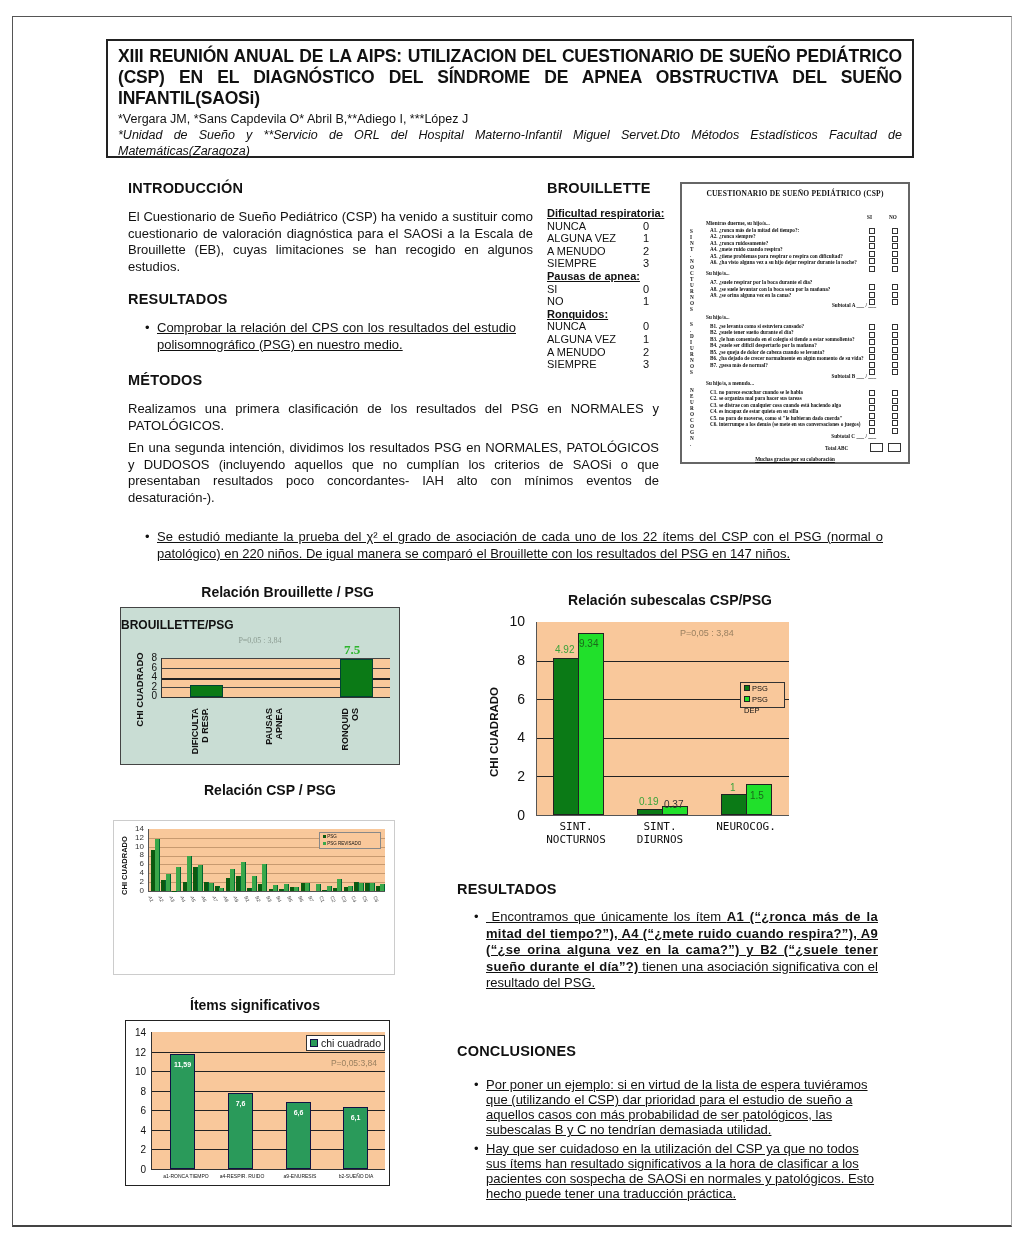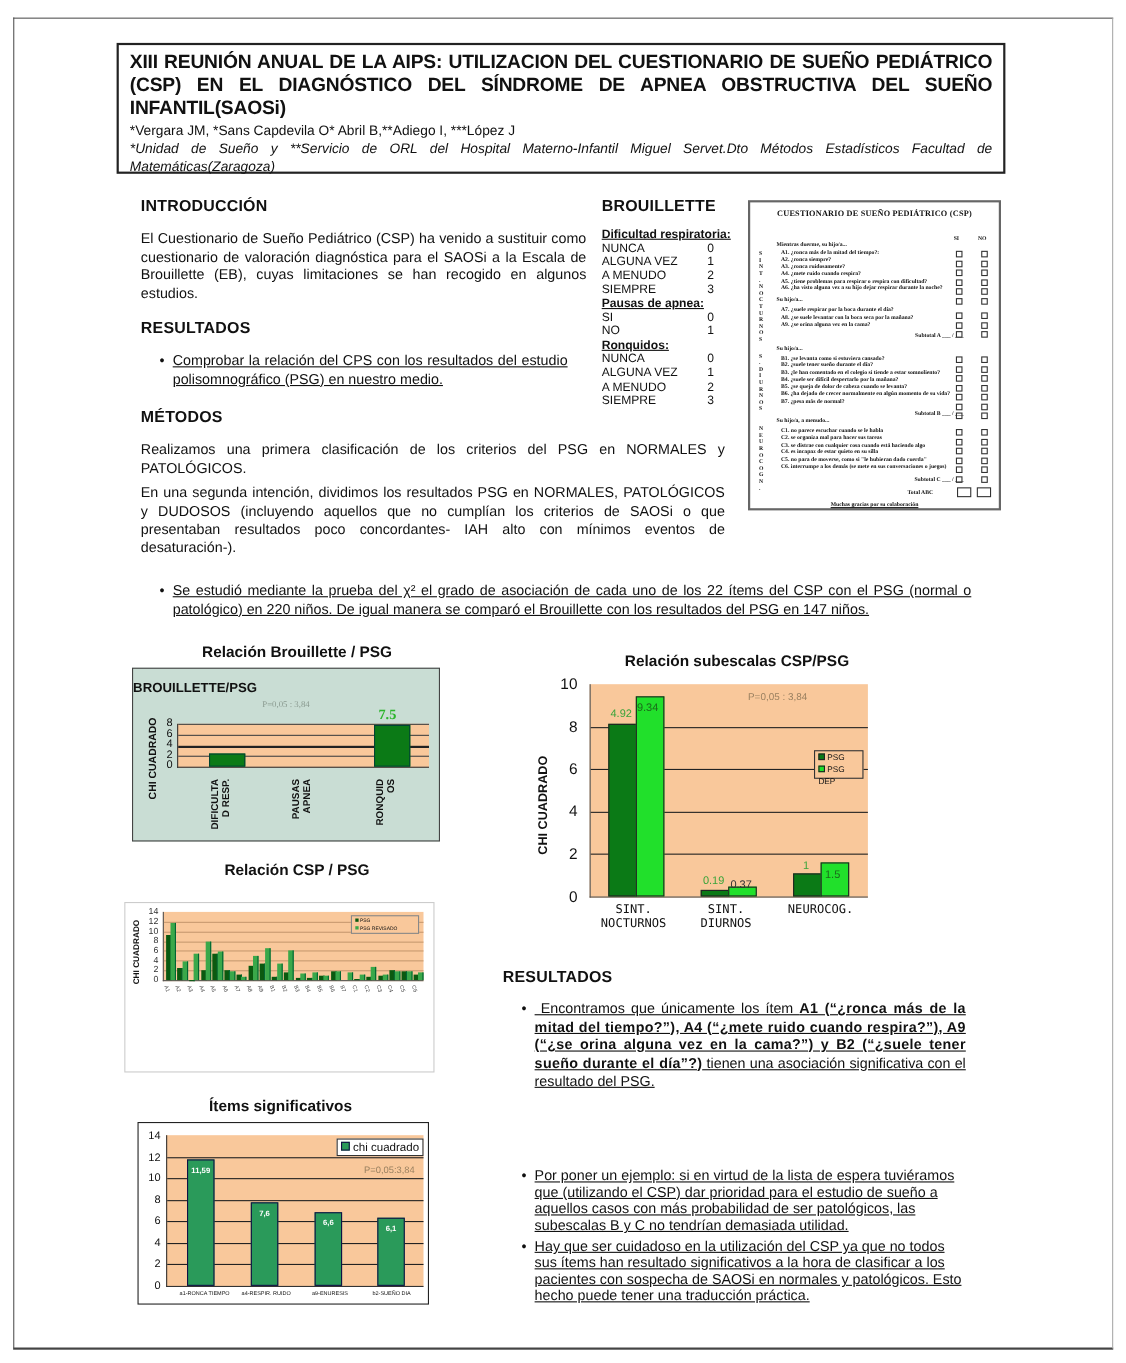--- a/index.html
+++ b/index.html
@@ -43,21 +43,21 @@
 
 <div class="abs" style="left:128px;top:291px;width:405px;">
   <h2 class="sec">RESULTADOS</h2>
   <ul class="b" style="margin-top:13px">
     <li>Comprobar la relación del CPS con los resultados del estudio polisomnográfico (PSG) en nuestro medio.</li>
   </ul>
 </div>
 
 <div class="abs" style="left:128px;top:372px;width:531px;">
   <h2 class="sec">MÉTODOS</h2>
-  <p class="p" style="margin-top:13px">Realizamos una primera clasificación de los criterios del PSG en NORMALES y PATOLÓGICOS.</p>
+  <p class="p" style="margin-top:13px">Realizamos una primera clasificación de los resultados del PSG en NORMALES y PATOLÓGICOS.</p>
   <p class="p" style="margin-top:6px">En una segunda intención,  dividimos los resultados PSG en NORMALES, PATOLÓGICOS y DUDOSOS (incluyendo aquellos que no cumplían los criterios de SAOSi o que presentaban resultados poco concordantes- IAH alto con mínimos eventos de desaturación-).</p>
 </div>
 <div class="abs" style="left:128px;top:512px;width:772px;">
   <ul class="b">
     <li>Se estudió mediante la prueba del χ² el grado de asociación de cada uno de los 22 ítems del CSP con el PSG (normal o patológico) en 220 niños. De igual manera se comparó el Brouillette con los resultados del PSG en 147 niños.</li>
   </ul>
 </div>
 
 <div class="abs" style="left:547px;top:180px;width:125px;">
   <h2 class="sec">BROUILLETTE</h2>
@@ -218,21 +218,21 @@
   <div style="position:absolute;left:210px;top:206px;line-height:6.5px;">
       <div><span class="chk"></span></div>
       <div><span class="chk"></span></div>
       <div><span class="chk"></span></div>
       <div><span class="chk"></span></div>
       <div><span class="chk"></span></div>
       <div><span class="chk"></span></div>
     </div>
 </div>
 
-<div class="abs chart-title" style="left:150px;top:584px;width:240px;">Relación Brouillette / PSG</div>
+<div class="abs chart-title" style="left:134px;top:584px;width:240px;text-align:right;">Relación Brouillette / PSG</div>
 <div class="abs" style="left:120px;top:607px;width:280px;height:158px;background:#c9ddd4;border:1px solid #444;box-sizing:border-box;">
   <div class="abs" style="left:0;right:0;top:10px;text-align:left;font-weight:bold;font-size:12px;">BROUILLETTE/PSG</div>
   <div class="abs" style="left:0;right:0;top:28px;text-align:center;font-family:'Liberation Serif',serif;font-size:8px;color:#8a9a90;">P=0,05  : 3,84</div>
   <div class="abs" style="left:10px;top:42px;width:12px;height:80px;">
     <div style="position:absolute;left:-32px;top:34px;width:80px;transform:rotate(-90deg);font-size:9.5px;font-weight:bold;text-align:center;">CHI CUADRADO</div>
   </div>
   <div class="abs" style="left:28px;top:45px;font-size:10px;line-height:10px;text-align:right;width:8px;">
     <div style="height:9.6px">8</div>
     <div style="height:9.6px">6</div>
     <div style="height:9.6px">4</div>
@@ -449,17 +449,18 @@
 </div>
 
 <div class="abs" style="left:457px;top:881px;width:438px;">
   <h2 class="sec">RESULTADOS</h2>
   <ul class="b" style="margin-top:12px">
     <li><span> Encontramos que únicamente los ítem </span><b style="letter-spacing:0.3px">A1 (“¿ronca más de la mitad del tiempo?”), A4 (“¿mete ruido cuando respira?”), A9 (“¿se orina alguna vez en la cama?”) y B2 (“¿suele tener sueño durante el día”?)</b><span> tienen una asociación significativa con el resultado del PSG.</span></li>
   </ul>
 </div>
 
 <div class="abs" style="left:457px;top:1043px;width:438px;">
+  <h2 class="sec">CONCLUSIONES</h2>
   <ul class="b" style="margin-top:18px">
     <li style="text-align:left;line-height:15px">Por poner un ejemplo: si en virtud de la lista de espera tuviéramos que (utilizando el CSP) dar prioridad para el estudio de sueño a aquellos casos con más probabilidad de ser  patológicos, las subescalas B y C no tendrían demasiada utilidad.</li>
     <li style="text-align:left;line-height:15px">Hay que ser cuidadoso en la utilización del CSP ya que no todos sus ítems han resultado significativos a la hora de clasificar a los pacientes con sospecha de SAOSi en normales y patológicos. Esto hecho puede tener una traducción práctica.</li>
   </ul>
 </div>
 
 </body></html>

